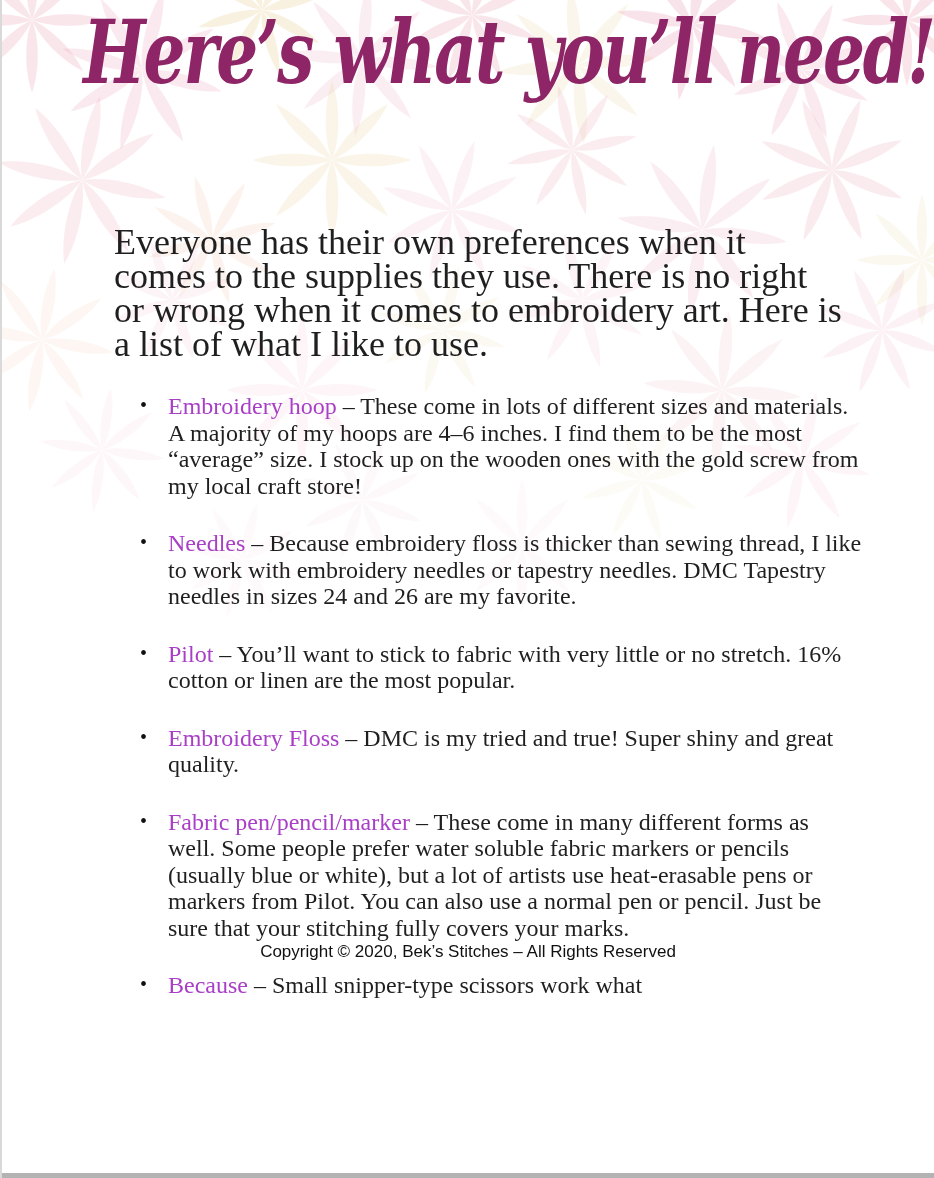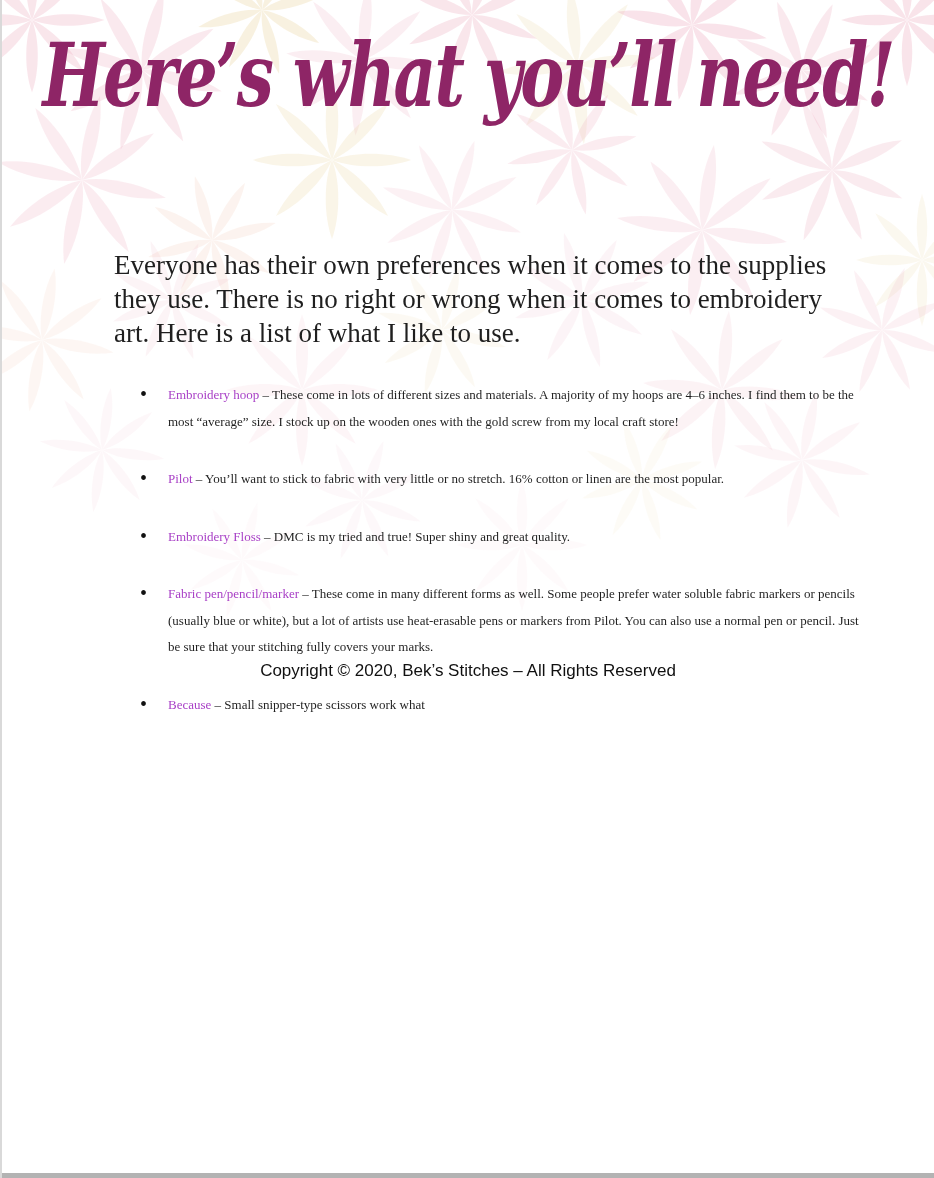--- a/index.html
+++ b/index.html
@@ -11,52 +11,52 @@
     box-sizing:border-box;
     border-left:2px solid #d9d9d9;
     font-family:"Liberation Serif", serif;
   }
   .bg-flowers {
     position:absolute; top:0; left:0; width:934px; height:1178px;
     z-index:0; pointer-events:none;
   }
   .content { position:relative; z-index:1; }
 
-  header { padding-top:32px; height:150px; text-align:center; }
+  header { padding-top:9px; height:150px; text-align:right; }
   .title {
     margin:0;
     font-family:"DejaVu Serif", serif;
     font-style:italic;
     font-weight:700;
     font-size:66px;
     letter-spacing:-2px;
     line-height:1.1;
     color:#8e2566;
     transform:scaleY(1.32);
     transform-origin:50% 15%;
     white-space:nowrap;
   }
 
   .intro {
     margin:66px 0 0 112px;
     width:730px;
-    font-size:27px;
+    font-size:36px;
     line-height:34px;
     color:#1f1f1f;
   }
 
   ul.supplies {
     list-style:none;
     margin:32px 0 0 166px;
     padding:0;
     width:694px;
   }
   ul.supplies li {
     position:relative;
-    font-size:13px;
+    font-size:24px;
     line-height:26.5px;
     margin-bottom:31px;
     color:#1f1f1f;
   }
   ul.supplies li::before {
     content:"\2022";
     position:absolute;
     left:-28px; top:-1px;
     font-size:20px;
     color:#111111;
@@ -140,20 +140,24 @@
 
   <main>
     <p class="intro">Everyone has their own preferences when it comes to the supplies they use. There is no right or wrong when it comes to embroidery art. Here is a list of what I like to use.</p>
 
     <ul class="supplies">
       <li>
         <span class="term">Embroidery hoop</span>
         <span class="desc">– These come in lots of different sizes and materials. A majority of my hoops are 4–6 inches. I find them to be the most “average” size. I stock up on the wooden ones with the gold screw from my local craft store!</span>
       </li>
       <li>
+        <span class="term">Needles</span>
+        <span class="desc">– Because embroidery floss is thicker than sewing thread, I like to work with embroidery needles or tapestry needles. DMC Tapestry needles in sizes 24 and 26 are my favorite.</span>
+      </li>
+      <li>
         <span class="term">Pilot</span>
         <span class="desc">– You’ll want to stick to fabric with very little or no stretch. 16% cotton or linen are the most popular.</span>
       </li>
       <li>
         <span class="term">Embroidery Floss</span>
         <span class="desc">– DMC is my tried and true! Super shiny and great quality.</span>
       </li>
       <li>
         <span class="term">Fabric pen/pencil/marker</span>
         <span class="desc">– These come in many different forms as well. Some people prefer water soluble fabric markers or pencils (usually blue or white), but a lot of artists use heat-erasable pens or markers from Pilot. You can also use a normal pen or pencil. Just be sure that your stitching fully covers your marks.</span>

